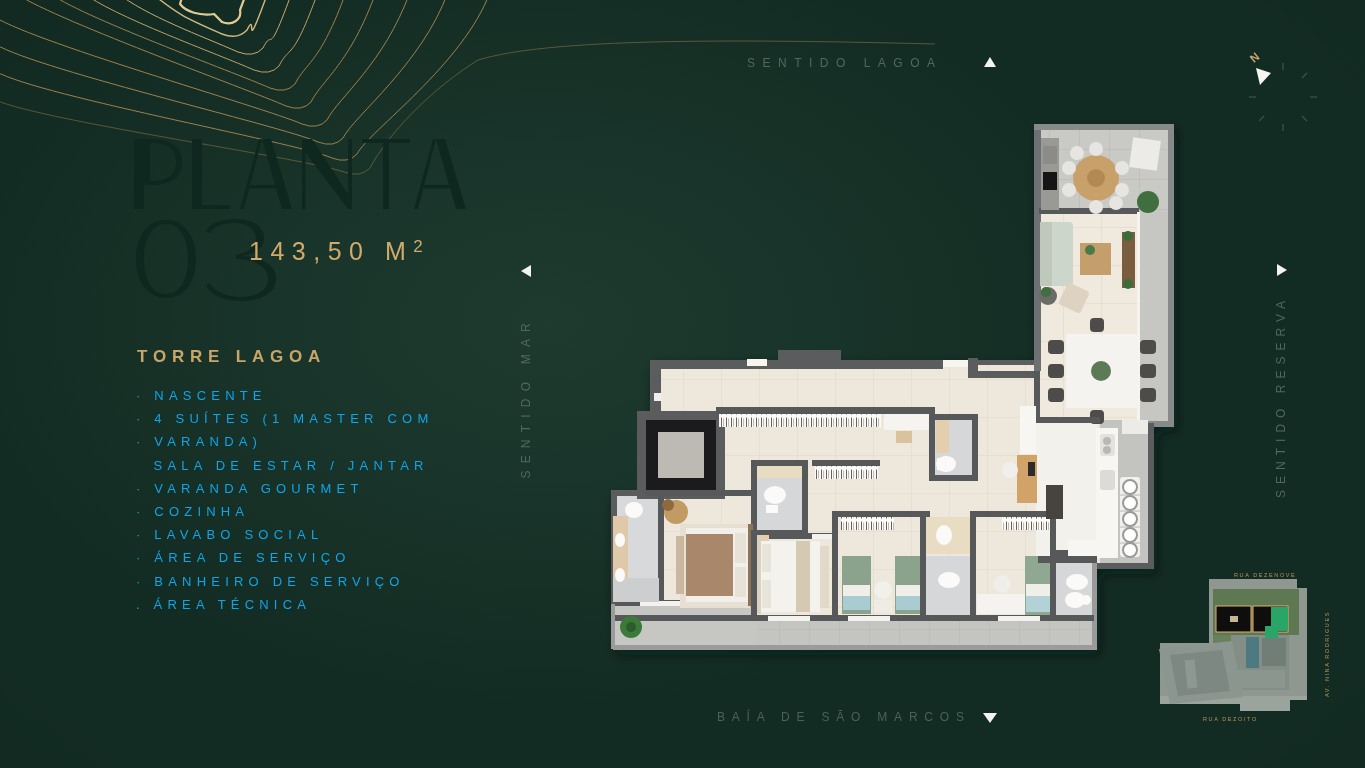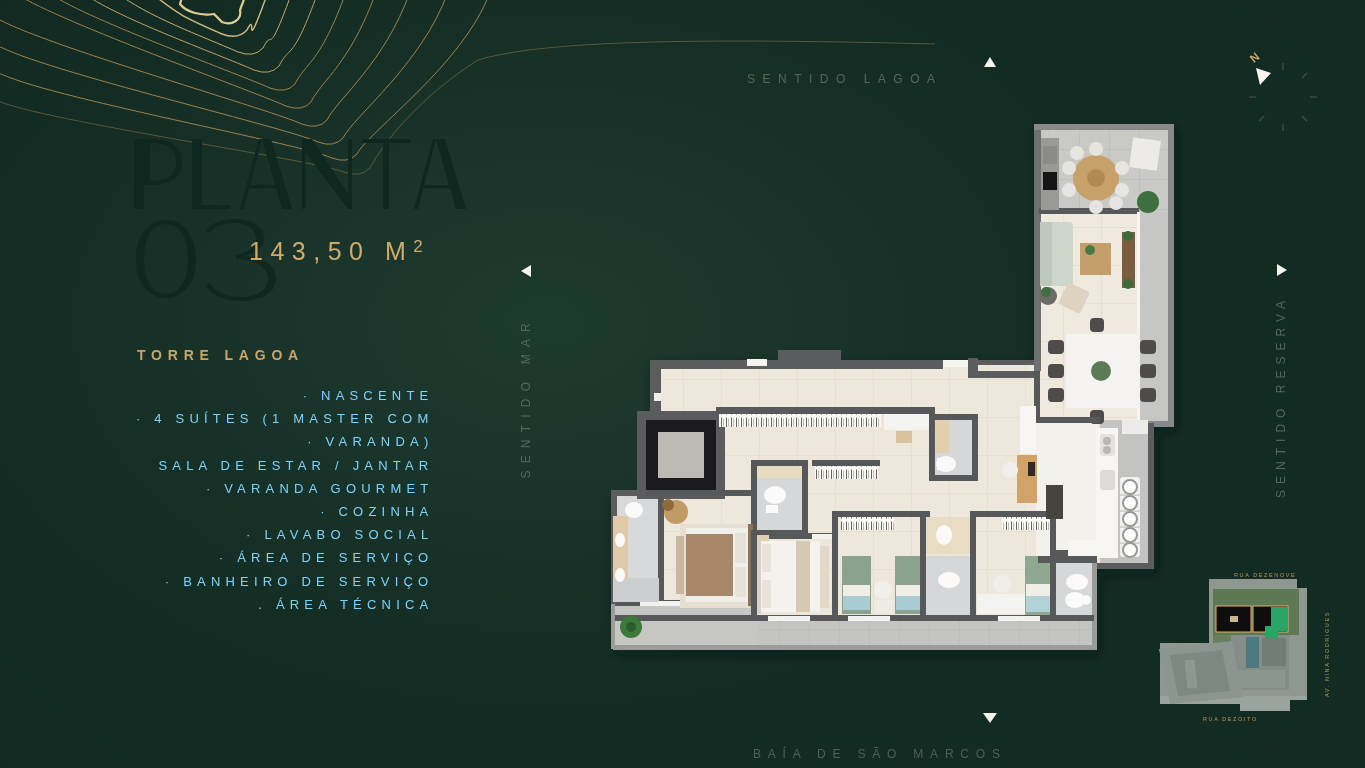--- a/index.html
+++ b/index.html
@@ -46,52 +46,52 @@
 
 <svg class="abs" style="left:136px;top:219px" width="142" height="82" viewBox="0 0 142 82">
   <g fill="#0e281f">
     <path fill-rule="evenodd" d="M30 1 C48 1 60 17 60 40 C60 63 48 79 30 79 C12 79 0 63 0 40 C0 17 12 1 30 1 Z M30 5 C16 5 8 19 8 40 C8 61 16 75 30 75 C44 75 52 61 52 40 C52 19 44 5 30 5 Z"></path>
     <path fill-rule="evenodd" d="M70 12 C74 4 86 0 99 0 C117 0 128 8 128 19 C128 29 119 35 106 37 C126 38 140 46 140 60 C140 74 124 82 105 82 C88 82 74 76 70 66 L74 64 C78 72 90 78 105 78 C119 78 132 72 132 60 C132 48 119 40 100 40 L100 36 C112 34 120 28 120 19 C120 11 111 4 99 4 C88 4 78 7 74 14 Z"></path>
   </g>
 </svg>
 
 <div class="abs" style="left:249px;top:237px;font-family:Liberation Sans, sans-serif;font-size:25px;letter-spacing:7.5px;color:#d2ab6a;">143,50 M<span style="font-size:17px;vertical-align:8px;">2</span></div>
 
-<div class="abs" style="left:137px;top:347px;font-size:14px;font-weight:bold;letter-spacing:5.8px;color:#c9a567;">TORRE LAGOA</div>
-
-<div class="abs" style="left:136px;top:384px;font-size:13px;letter-spacing:5.2px;color:#7dd3fc;line-height:23.2px;white-space:pre;text-align:right;">· NASCENTE
+<div class="abs" style="left:137px;top:347px;font-size:17px;font-weight:bold;letter-spacing:5.8px;color:#c9a567;">TORRE LAGOA</div>
+
+<div class="abs" style="left:136px;top:384px;font-size:13px;letter-spacing:5.2px;color:#0ea5e9;line-height:23.2px;white-space:pre;">· NASCENTE
 · 4 SUÍTES (1 MASTER COM
 · VARANDA)
   SALA DE ESTAR / JANTAR
 · VARANDA GOURMET
 · COZINHA
 · LAVABO SOCIAL
 · ÁREA DE SERVIÇO
 · BANHEIRO DE SERVIÇO
 . ÁREA TÉCNICA</div>
 
-<div class="abs" style="left:747px;top:56px;font-size:12px;letter-spacing:7.5px;color:#53675c;margin-top:16px;">SENTIDO LAGOA</div>
+<div class="abs" style="left:747px;top:56px;font-size:12px;letter-spacing:7.5px;color:#53675c;">SENTIDO LAGOA</div>
 
 <svg class="abs" style="left:983px;top:56px" width="14" height="12">
     <polygon points="7,1 13,11 1,11" fill="#f4f4ee"></polygon>
   </svg>
 
 <div class="abs vert" style="left:519px;top:316px;font-size:12px;letter-spacing:7.2px;color:#53675c;">SENTIDO MAR</div>
 
 <svg class="abs" style="left:520px;top:264px" width="12" height="14">
     <polygon points="1,7 11,1 11,13" fill="#f4f4ee"></polygon>
   </svg>
 
 <div class="abs vert" style="left:1274px;top:295px;font-size:12px;letter-spacing:6.0px;color:#53675c;">SENTIDO RESERVA</div>
 
 <svg class="abs" style="left:1276px;top:263px" width="12" height="14">
     <polygon points="11,7 1,1 1,13" fill="#f4f4ee"></polygon>
   </svg>
 
-<div class="abs" style="left:753px;top:710px;font-size:12px;letter-spacing:6.8px;color:#4c6056;margin-top:37px;">BAÍA DE SÃO MARCOS</div>
+<div class="abs" style="left:717px;top:710px;font-size:12px;letter-spacing:6.8px;color:#4c6056;">BAÍA DE SÃO MARCOS</div>
 
 <svg class="abs" style="left:982px;top:712px" width="16" height="12">
     <polygon points="1,1 15,1 8,11" fill="#f4f4ee"></polygon>
   </svg>
 
 <svg class="abs" style="left:1233px;top:47px" width="110" height="110" viewBox="0 0 110 110">
   <g stroke="#46564c" stroke-width="1.3" opacity="0.85">
     <line x1="50" y1="16" x2="50" y2="23"></line>
     <line x1="50" y1="77" x2="50" y2="84"></line>
     <line x1="16" y1="50" x2="23" y2="50"></line>

